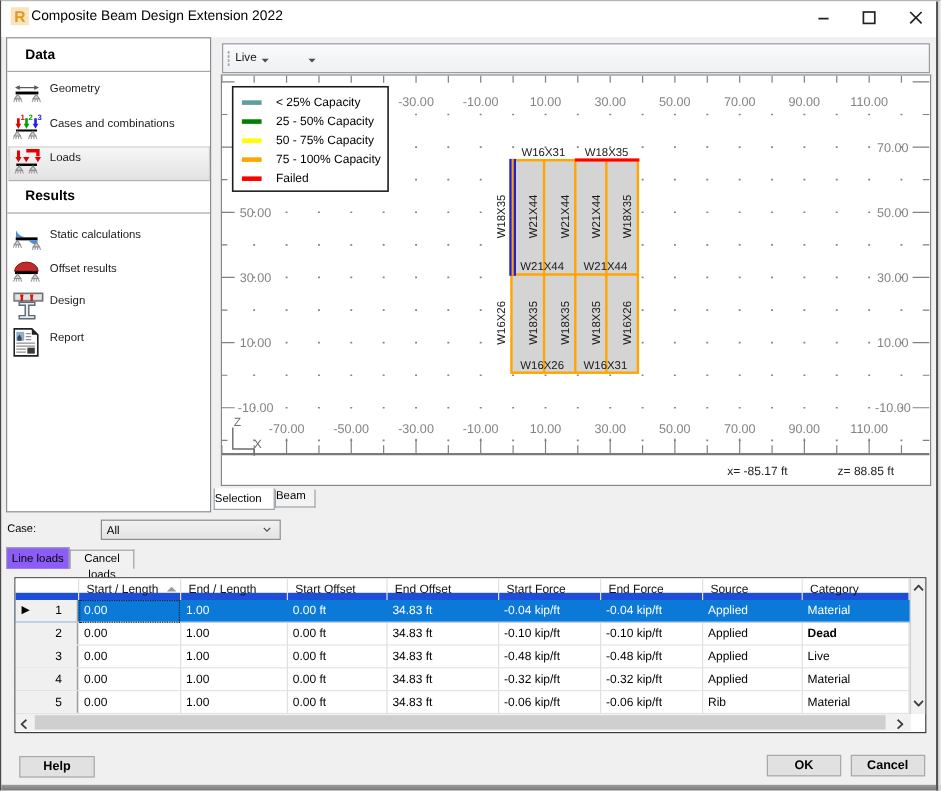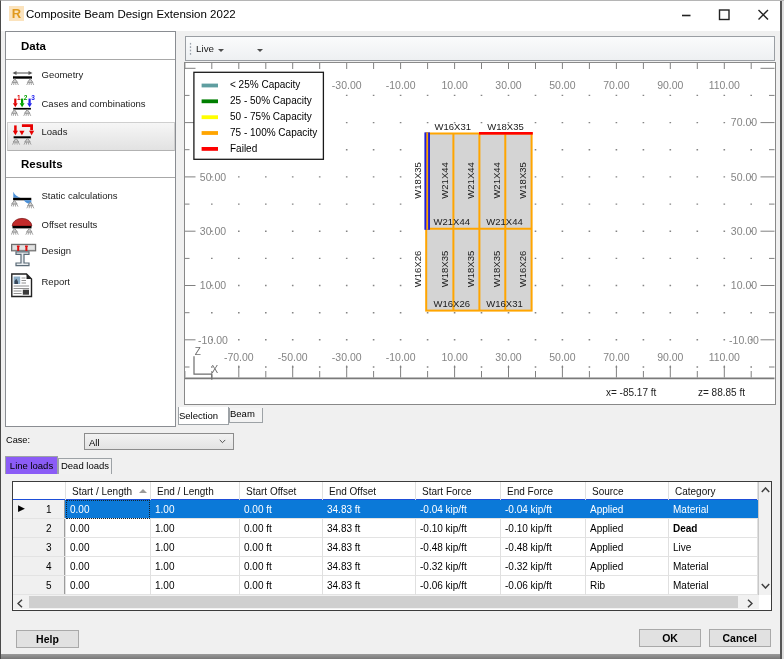--- a/index.html
+++ b/index.html
@@ -49,21 +49,21 @@
 
 .ltab { position:absolute; font-size:9.5px; text-align:center; }
 #tab-line { left:4px; top:454.5px; width:53px; height:18px; background:#8b5cf6;
   border:1px solid #9da2a6; border-bottom:none; line-height:17px; z-index:2; }
 #tab-point { left:57px; top:457px; width:54px; height:15.5px; background:#f1f1f1;
   border:1px solid #9da2a6; border-bottom:none; line-height:14px; }
 
 .tblwrap { position:absolute; left:11px; top:480px; width:759.5px; height:129.5px;
   border:1.5px solid #3c3c3c; background:#fff; }
 .thead { position:absolute; left:0; top:0; width:745px; height:18px; background:#fff;
-  border-bottom:1px solid #1d4ed8; }
+  border-bottom:6px solid #1d4ed8; }
 .th { position:absolute; top:3.5px; padding-left:6px; font-size:10px; color:#111;
   white-space:nowrap; overflow:hidden; }
 .sortarr { position:absolute; left:126px; top:7px; width:0; height:0;
   border-left:4px solid transparent; border-right:4px solid transparent;
   border-bottom:4.5px solid #9a9a9a; }
 .trow { position:absolute; left:0; width:745px; height:19px; border-bottom:1px solid #e3e3e3; }
 .trow .rh { position:absolute; left:0; width:52px; height:18px; background:#f0f0f0;
   border-right:1px solid #9c9c9c; font-size:10px; }
 .trow .td { position:absolute; top:3.5px; padding-left:4px; font-size:10px; color:#000;
   white-space:nowrap; overflow:hidden; }
@@ -307,21 +307,21 @@
 
   <div class="ctab" id="tab-selection">Selection</div>
   <div class="ctab" id="tab-beam">Beam</div>
 
   <div id="caselbl">Case:</div>
   <div id="casebox">All<svg class="chev" width="9" height="8" viewBox="0 0 9 8">
         <path d="M1 2 l3.5 3.5 L8 2" stroke="#444" stroke-width="1.2" fill="none"></path>
       </svg></div>
 
   <div class="ltab" id="tab-line">Line loads</div>
-  <div class="ltab" id="tab-point">Dead loads</div>
+  <div class="ltab" id="tab-point">Cancel loads</div>
 
 <div class="tblwrap">
 <div class="thead">
 <div class="th" style="left:53px;width:84px;">Start / Length</div>
 <div class="th" style="left:138px;width:88px;">End / Length</div>
 <div class="th" style="left:227px;width:82px;">Start Offset</div>
 <div class="th" style="left:310px;width:92px;">End Offset</div>
 <div class="th" style="left:403px;width:84px;">Start Force</div>
 <div class="th" style="left:488px;width:84px;">End Force</div>
 <div class="th" style="left:573px;width:82px;">Source</div>

